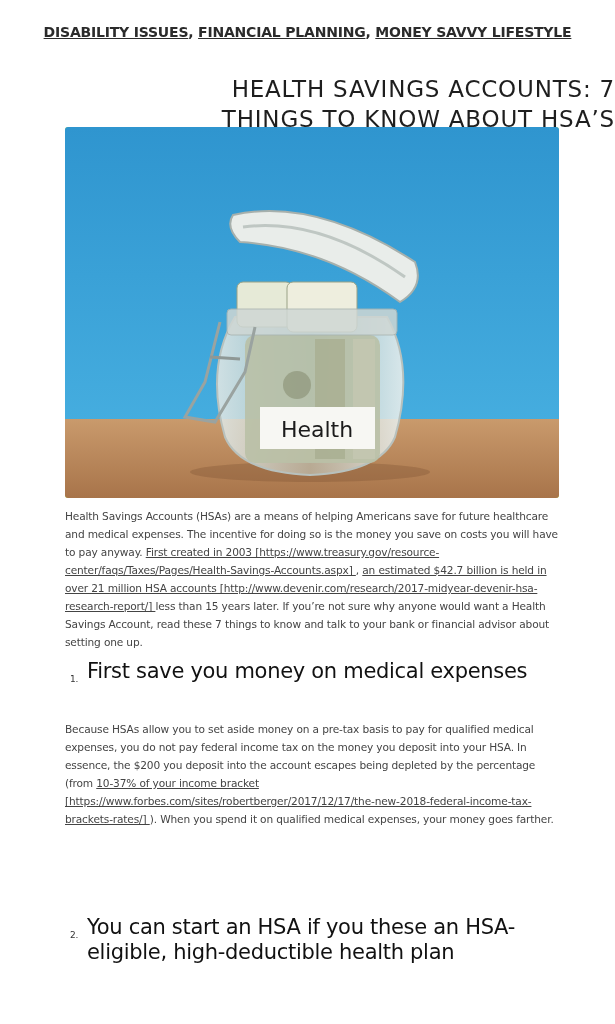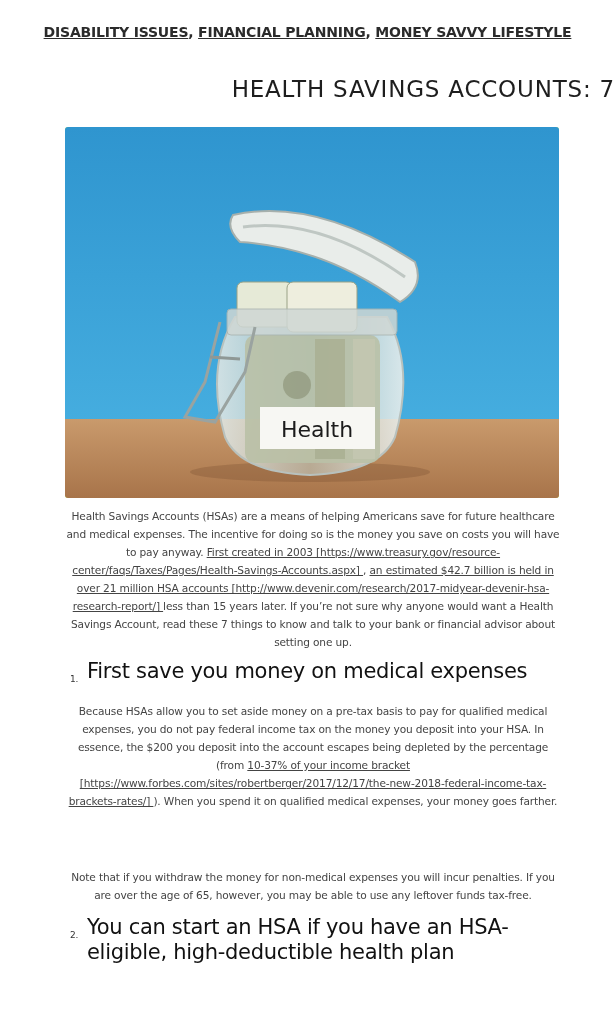--- a/index.html
+++ b/index.html
@@ -13,25 +13,25 @@
 
     .title { position: absolute; top: 38px; left: 0; width: 615px; text-align: right;
       font-family: "DejaVu Sans", sans-serif; font-size: 23px; font-weight: normal;
       color: #1e1e1e; line-height: 30px; letter-spacing: 0.8px; margin-top: 36px; }
 
     .hero { position: absolute; left: 65px; top: 127px; width: 494px; height: 371px;
       border-radius: 3px; overflow: hidden; background: #bef264; }
     .hero svg { width: 100%; height: 100%; display: block; }
 
     .body-text { position: absolute; left: 65px; width: 496px; font-size: 10.6px;
-      line-height: 18px; color: #444444; letter-spacing: -0.15px; text-align: center; }
+      line-height: 18px; color: #444444; letter-spacing: -0.15px; }
     .body-text a { color: #444444; text-decoration: underline; }
 
     .intro { top: 507px; }
-    .p1 { top: 702px; }
+    .p1 { top: 720px; }
     .p2 { top: 868px; }
     .p3 { top: 988px; }
 
     .h2 { position: absolute; left: 70px; width: 480px; color: #111111;
       font-size: 21px; line-height: 25px; font-weight: normal; letter-spacing: -0.3px; }
     .h2 .num { position: absolute; left: 0; font-size: 9px; color: #333; top: 8px; }
     .h2 .txt { display: block; padding-left: 17px; }
     .h2-1 { top: 659px; }
     .h2-2 { top: 915px; }
   </style>
@@ -39,20 +39,21 @@
 <body>
 
 <div class="page">
 
   <div class="cats">
     <a>DISABILITY ISSUES</a><span>, </span><a>FINANCIAL PLANNING</a><span>, </span><a>MONEY SAVVY LIFESTYLE</a>
   </div>
 
   <h1 class="title">
     <span>HEALTH SAVINGS ACCOUNTS: 7</span><br>
+    <span>THINGS TO KNOW ABOUT HSA’S</span>
   </h1>
 
   <div class="hero">
     <svg viewBox="0 0 494 371" preserveAspectRatio="none">
       <defs>
         <linearGradient id="sky" x1="0" y1="0" x2="0" y2="1">
           <stop offset="0" stop-color="#2f95cf"></stop>
           <stop offset="1" stop-color="#45addf"></stop>
         </linearGradient>
         <linearGradient id="wood" x1="0" y1="0" x2="0" y2="1">
@@ -98,21 +99,20 @@
 
   <h2 class="h2 h2-1">
     <span class="num">1.</span>
     <span class="txt">First save you money on medical expenses</span>
   </h2>
 
   <p class="body-text p1">
     <span>Because HSAs allow you to set aside money on a pre-tax basis to pay for qualified medical expenses, you do not pay federal income tax on the money you deposit into your HSA. In essence, the $200 you deposit into the account escapes being depleted by the percentage (from </span><a>10-37% of your income bracket [https://www.forbes.com/sites/robertberger/2017/12/17/the-new-2018-federal-income-tax-brackets-rates/] </a><span>). When you spend it on qualified medical expenses, your money goes farther.</span>
   </p>
 
-  <p class="body-text p2">Note that if you withdraw the money for non-medical expenses you will incur penalties. If you are over the age of 65, however, you may be able to use any leftover funds tax-free.</p>
 
   <h2 class="h2 h2-2">
     <span class="num">2.</span>
-    <span class="txt">You can start an HSA if you have an HSA-eligible, high-deductible health plan</span>
+    <span class="txt">You can start an HSA if you these an HSA-eligible, high-deductible health plan</span>
   </h2>
 
 
 </div>
 
 </body></html>

